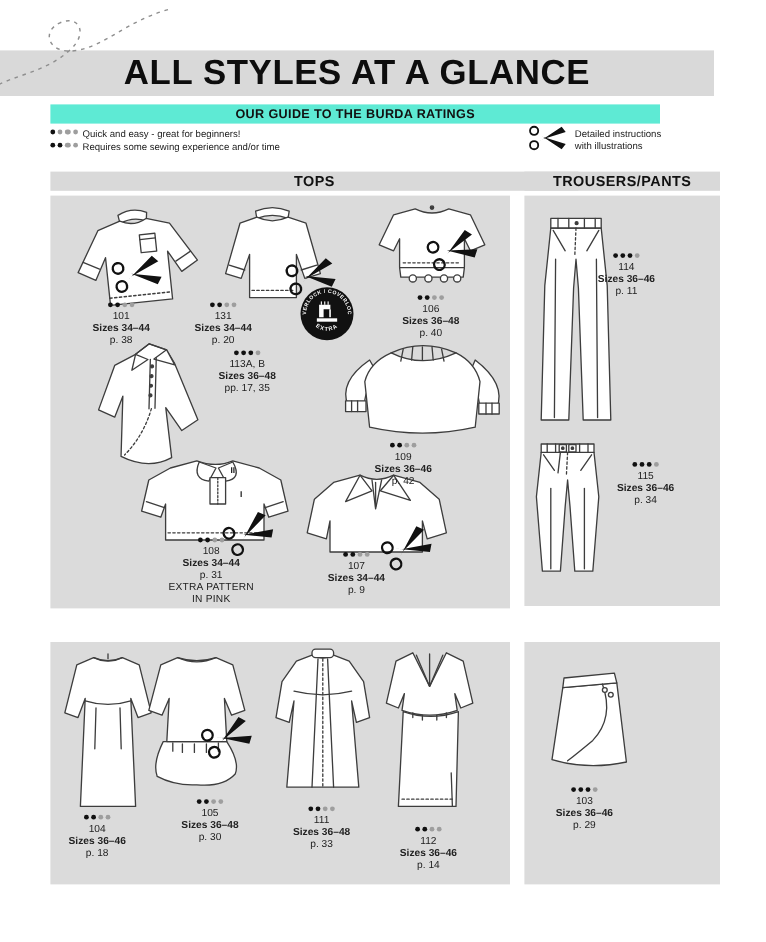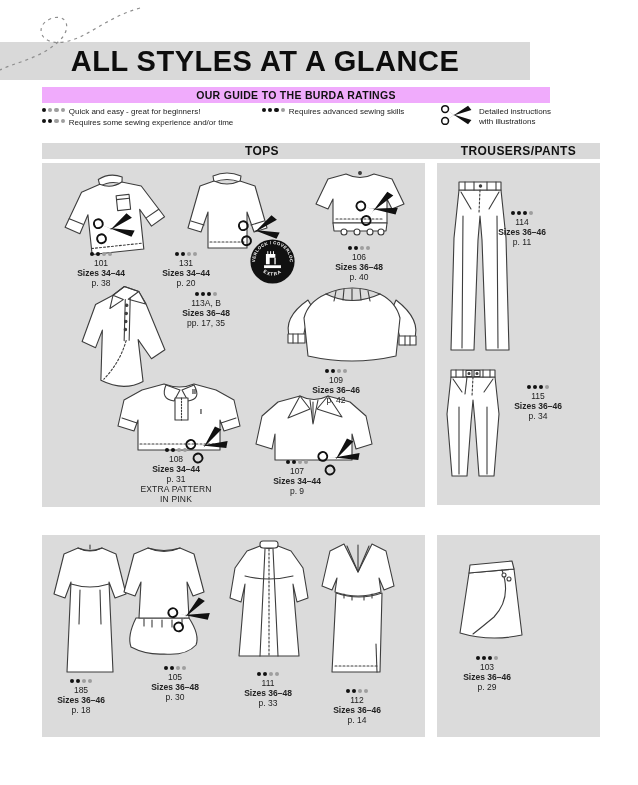--- a/index.html
+++ b/index.html
@@ -1,24 +1,24 @@
 <!DOCTYPE html>
 <html><head>
 <meta charset="utf-8">
 <style>
   *{margin:0;padding:0;box-sizing:border-box}
   html,body{background:#fff}
   .page{position:relative;width:638px;height:785px;background:#fff;overflow:hidden;
         font-family:"Liberation Sans",sans-serif;color:#111}
   .abs{position:absolute}
   
-  .title-banner{left:0;top:42px;width:530px;height:38px;background:#d9d9d9;
+  .title-banner{left:0;top:42px;width:595px;height:38px;background:#d9d9d9;
     display:flex;align-items:center;justify-content:center;
     font-size:29px;font-weight:bold;letter-spacing:.5px;color:#0d0d0d;white-space:nowrap}
-  .guide-bar{left:42px;top:87px;width:508px;height:16px;background:#f0abfc;
+  .guide-bar{left:42px;top:87px;width:508px;height:16px;background:#5eead4;
     display:flex;align-items:center;justify-content:center;
     font-size:10.5px;font-weight:bold;letter-spacing:.3px}
   
   .leg-col{top:106px;font-size:8px;line-height:11px;color:#222}
   .leg-row{display:flex;align-items:flex-start;gap:4px;white-space:nowrap}
   .leg-note{left:479px;top:107px;font-size:8px;line-height:10px;color:#222}
   
   .sec-bar{height:16px;background:#d9d9d9;display:flex;align-items:center;justify-content:center;
     font-size:12px;font-weight:bold;letter-spacing:.4px}
   .panel{background:#dbdbdb}
@@ -74,29 +74,20 @@
       <span class="dots">
           <i></i>
           <i></i>
           <i class="off"></i>
           <i class="off"></i>
         </span>
       <span>Requires some sewing experience and/or time</span>
     </div>
   </div>
   <div class="abs leg-col" style="left:262px">
-    <div class="leg-row">
-      <span class="dots">
-          <i></i>
-          <i></i>
-          <i></i>
-          <i class="off"></i>
-        </span>
-      <span>Requires advanced sewing skills</span>
-    </div>
   </div>
   <svg class="scis" style="left:440px;top:103px;width:34px;height:24px">
       <use href="#ic-scissors"></use>
     </svg>
   <div class="abs leg-note">
     <div>Detailed instructions</div>
     <div>with illustrations</div>
   </div>
 
   <div class="abs sec-bar" style="left:42px;top:143px;width:440px">TOPS</div>
@@ -430,21 +421,21 @@
       <use href="#ic-scissors"></use>
     </svg>
 
   <div class="ilabel" style="left:35px;top:677px">
     <div class="dots">
         <i></i>
         <i></i>
         <i class="off"></i>
         <i class="off"></i>
       </div>
-    <div>185</div>
+    <div>104</div>
     <div class="isizes">Sizes 36–46</div>
     <div>p. 18</div>
   </div>
   <div class="ilabel" style="left:129px;top:664px">
     <div class="dots">
         <i></i>
         <i></i>
         <i class="off"></i>
         <i class="off"></i>
       </div>

